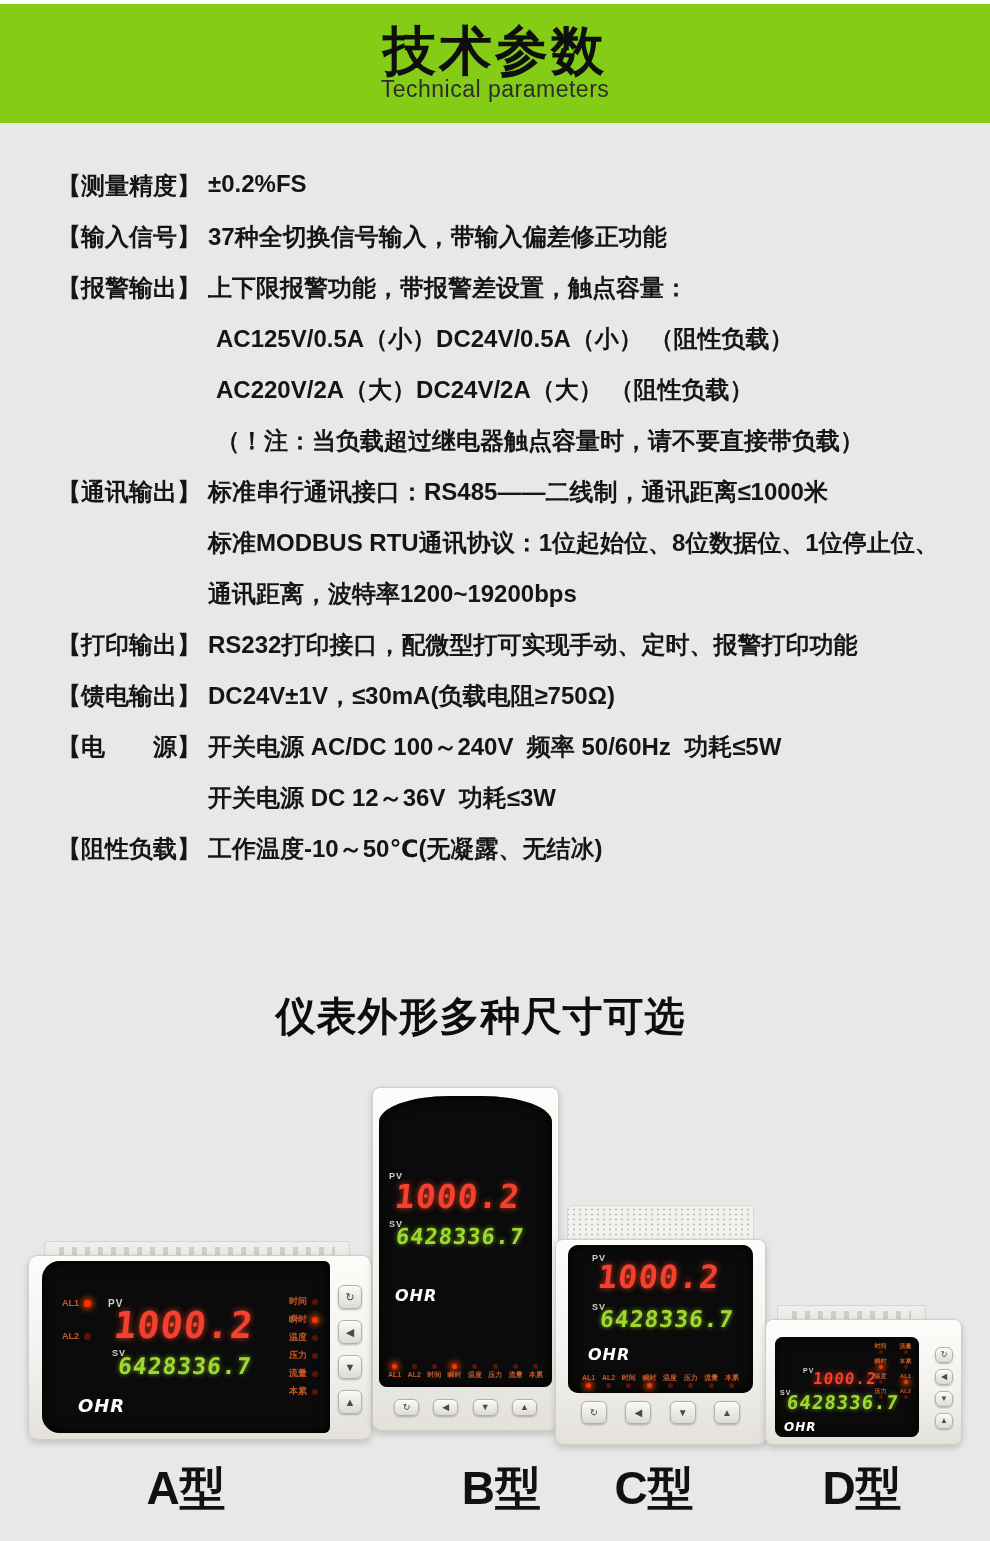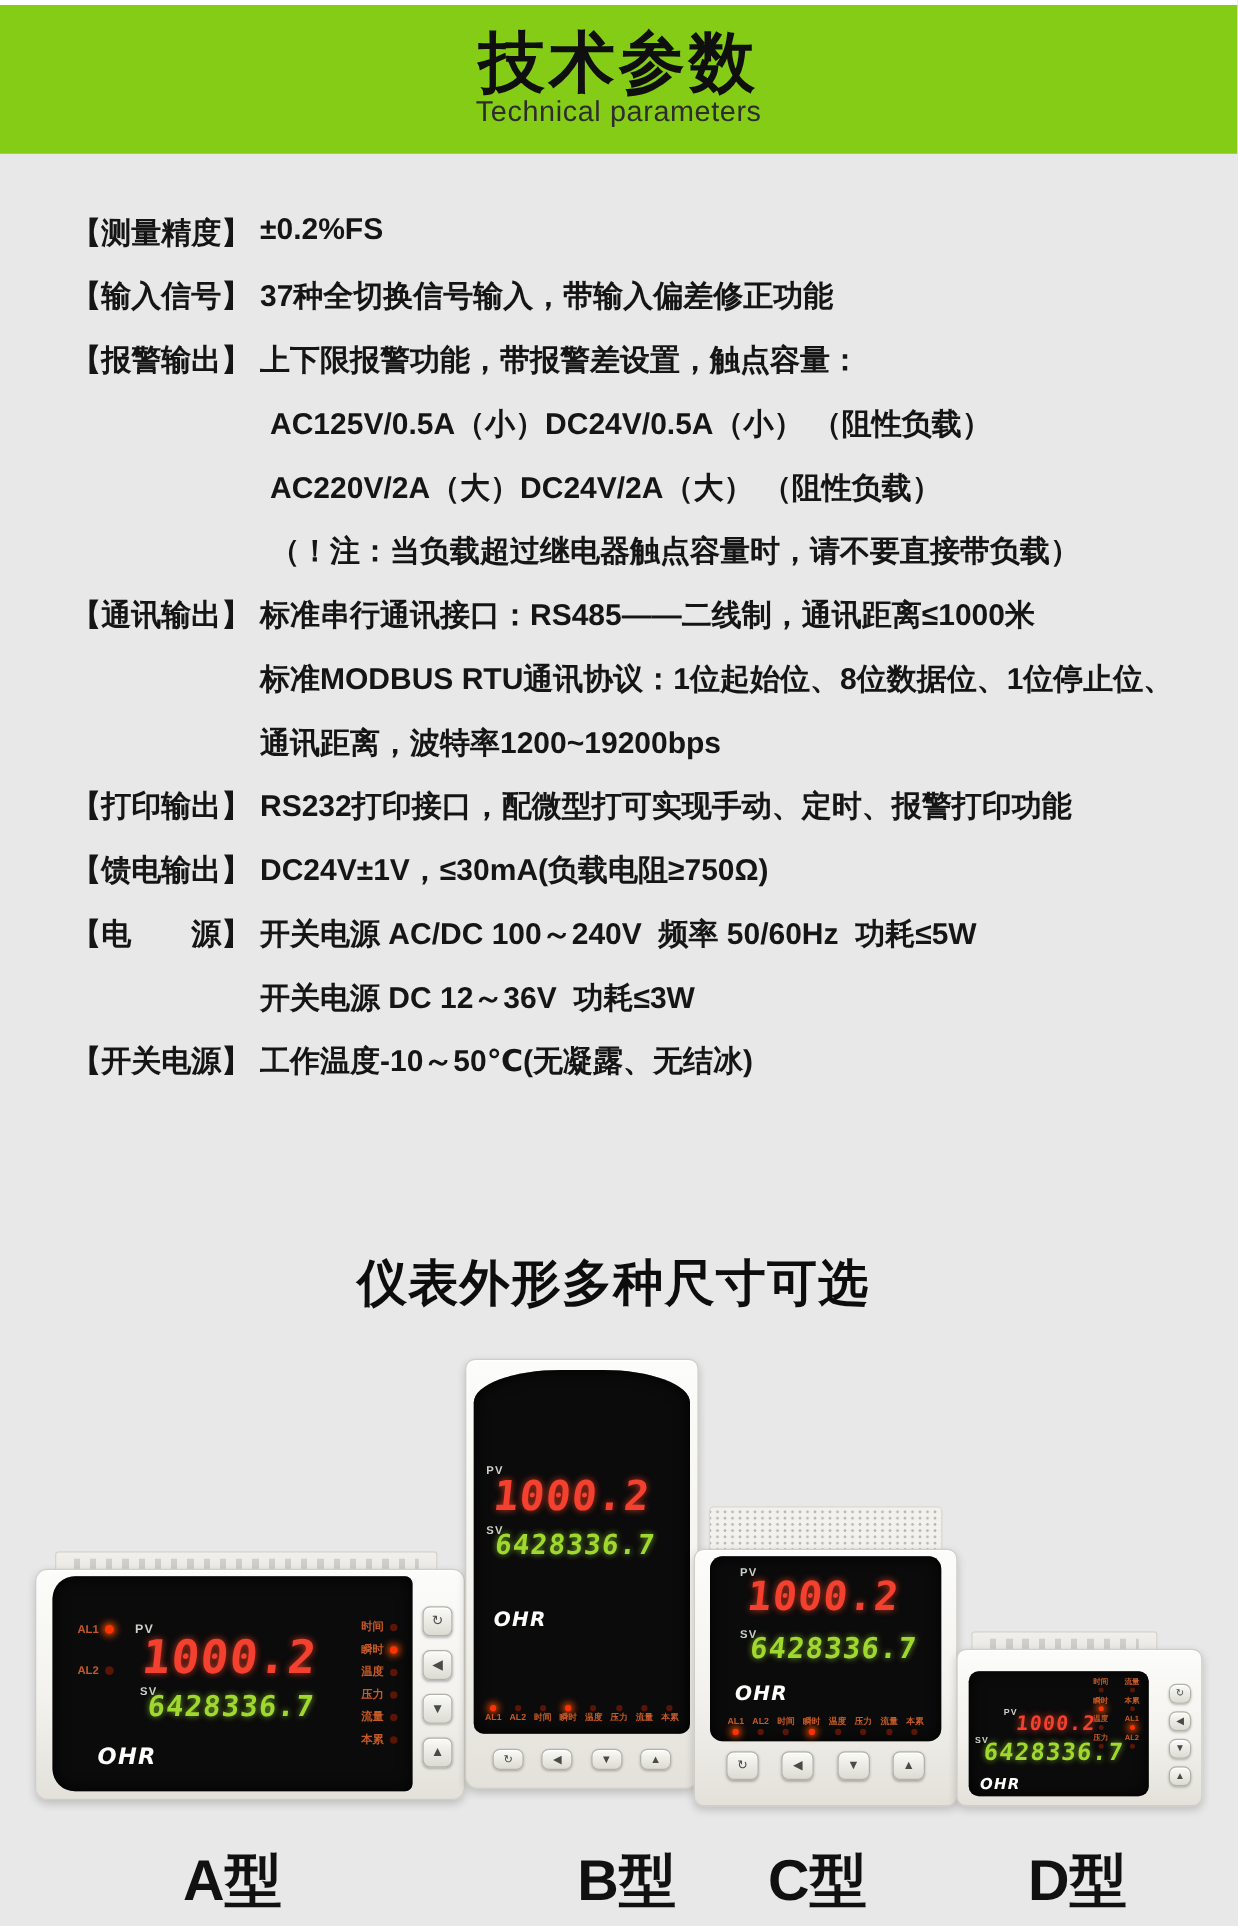--- a/index.html
+++ b/index.html
@@ -15,21 +15,21 @@
   .band h1{margin:18px 0 0 0;font-size:53px;font-weight:900;letter-spacing:3px;color:#0f0f0f;line-height:1.1;}
   .band .subtitle{margin-top:-4px;font-size:23px;color:#2d2d2d;letter-spacing:.5px;}
   
   .specs{position:absolute;top:170px;left:57px;width:905px;}
   .spec-row{display:flex;align-items:flex-start;font-size:24px;font-weight:600;color:#151515;margin-bottom:24px;height:27px;white-space:pre;}
   .spec-label{flex:none;width:151px;}
   .spec-text{flex:none;}
   .ind1 .spec-text{padding-left:8px;}
   .ind2 .spec-text{padding-left:225px;}
   
-  .section-title{position:absolute;top:988px;left:0;width:959px;margin:11px;text-align:center;font-size:40px;font-weight:800;color:#0d0d0d;letter-spacing:1px;}
+  .section-title{position:absolute;top:988px;left:0;width:959px;margin:1px;text-align:center;font-size:40px;font-weight:800;color:#0d0d0d;letter-spacing:1px;}
   
   .showcase{position:absolute;top:1060px;left:0;width:990px;height:481px;}
   .meter{position:absolute;}
   .bezel{position:absolute;background:linear-gradient(180deg,#fcfcfa 0%,#f3f2ee 55%,#e3e1da 100%);
          border:1px solid #cfcec6;box-shadow:0 3px 7px rgba(0,0,0,.18), inset 0 1px 0 #fff;}
   .panel{position:absolute;background:#0b0b0b;box-shadow:inset 0 0 12px #000;}
   .rear{position:absolute;background:linear-gradient(180deg,#f0efeb,#e6e5df);border:1px solid #d5d4cc;border-radius:3px;overflow:hidden;}
   .rear::after{content:"";position:absolute;top:5px;bottom:5px;left:14px;right:14px;
     background:repeating-linear-gradient(90deg,rgba(150,150,145,.35) 0 5px,transparent 5px 13px);}
   .vent{position:absolute;background:#f2f1ed;border:1px solid #d9d8d1;border-radius:4px;
@@ -105,21 +105,21 @@
   .sv-d{left:5px;top:52px;font-size:7px;}
   .seg-sv-d{left:12px;top:56px;font-size:19px;}
   .brand-d{left:9px;top:84px;font-size:12px;}
   .grid-d{position:absolute;right:3px;top:6px;width:46px;display:grid;grid-template-columns:1fr 1fr;column-gap:4px;row-gap:4px;justify-items:center;}
   .grid-item{display:flex;flex-direction:column;align-items:center;gap:1px;font-size:6px;}
   .grid-item .led{width:4px;height:4px;}
   .btncol-d{right:5px;top:42px;gap:6px;width:26px;}
   .btncol-d .mbtn{width:18px;height:16px;font-size:8px;}
   
   .model-labels{position:absolute;top:398px;left:0;width:990px;height:70px;}
-  .model-label{position:absolute;top:16px;width:160px;text-align:center;font-size:46px;font-weight:700;color:#111;}
+  .model-label{position:absolute;top:0;width:160px;text-align:center;font-size:46px;font-weight:700;color:#111;}
   .model-labels div:nth-of-type(1){left:106px;}
   .model-labels div:nth-of-type(2){left:381px;text-align:right;}
   .model-labels div:nth-of-type(3){left:574px;}
   .model-labels div:nth-of-type(4){left:782px;}
 </style>
 </head>
 <body>
 
 <div class="top-strip"></div>
 
@@ -190,21 +190,21 @@
       <span class="spec-label">【电　　源】</span>
       <span class="spec-text">开关电源 AC/DC 100～240V  频率 50/60Hz  功耗≤5W</span>
     </div>
 
     <div class="spec-row">
       <span class="spec-label"></span>
       <span class="spec-text">开关电源 DC 12～36V  功耗≤3W</span>
     </div>
 
     <div class="spec-row">
-      <span class="spec-label">【开关电源】</span>
+      <span class="spec-label">【阻性负载】</span>
       <span class="spec-text">工作温度-10～50℃(无凝露、无结冰)</span>
     </div>
   </section>
 
 <h2 class="section-title">仪表外形多种尺寸可选</h2>
 
 <div class="showcase">
 
   <div class="meter meter-a">
     <div class="rear"></div>

